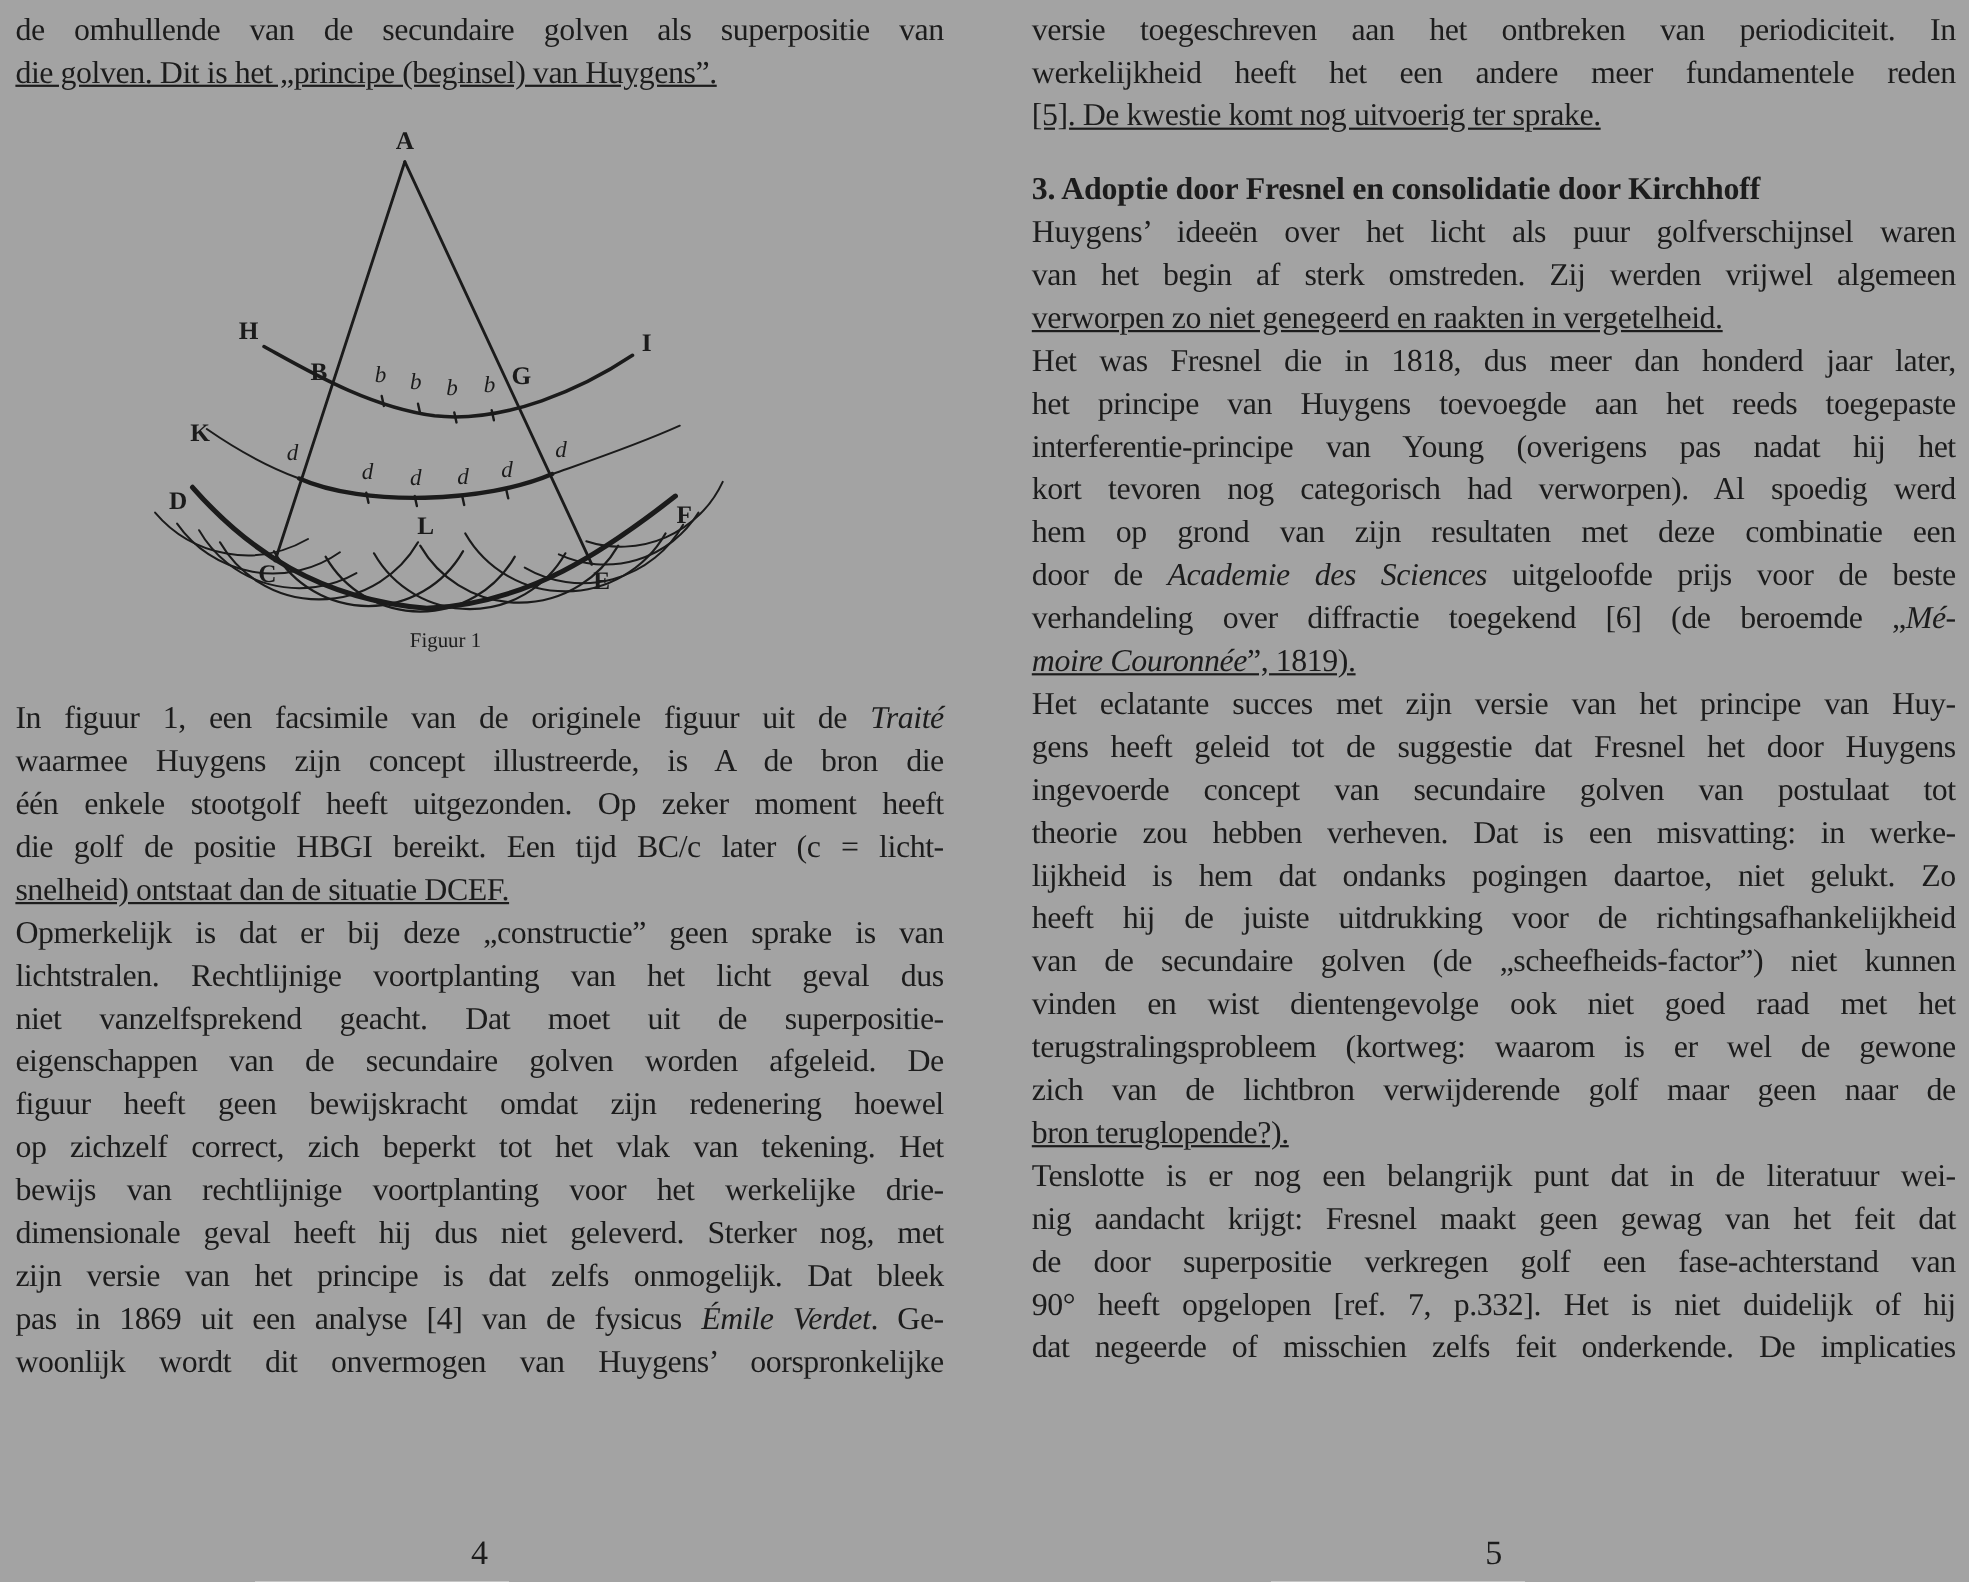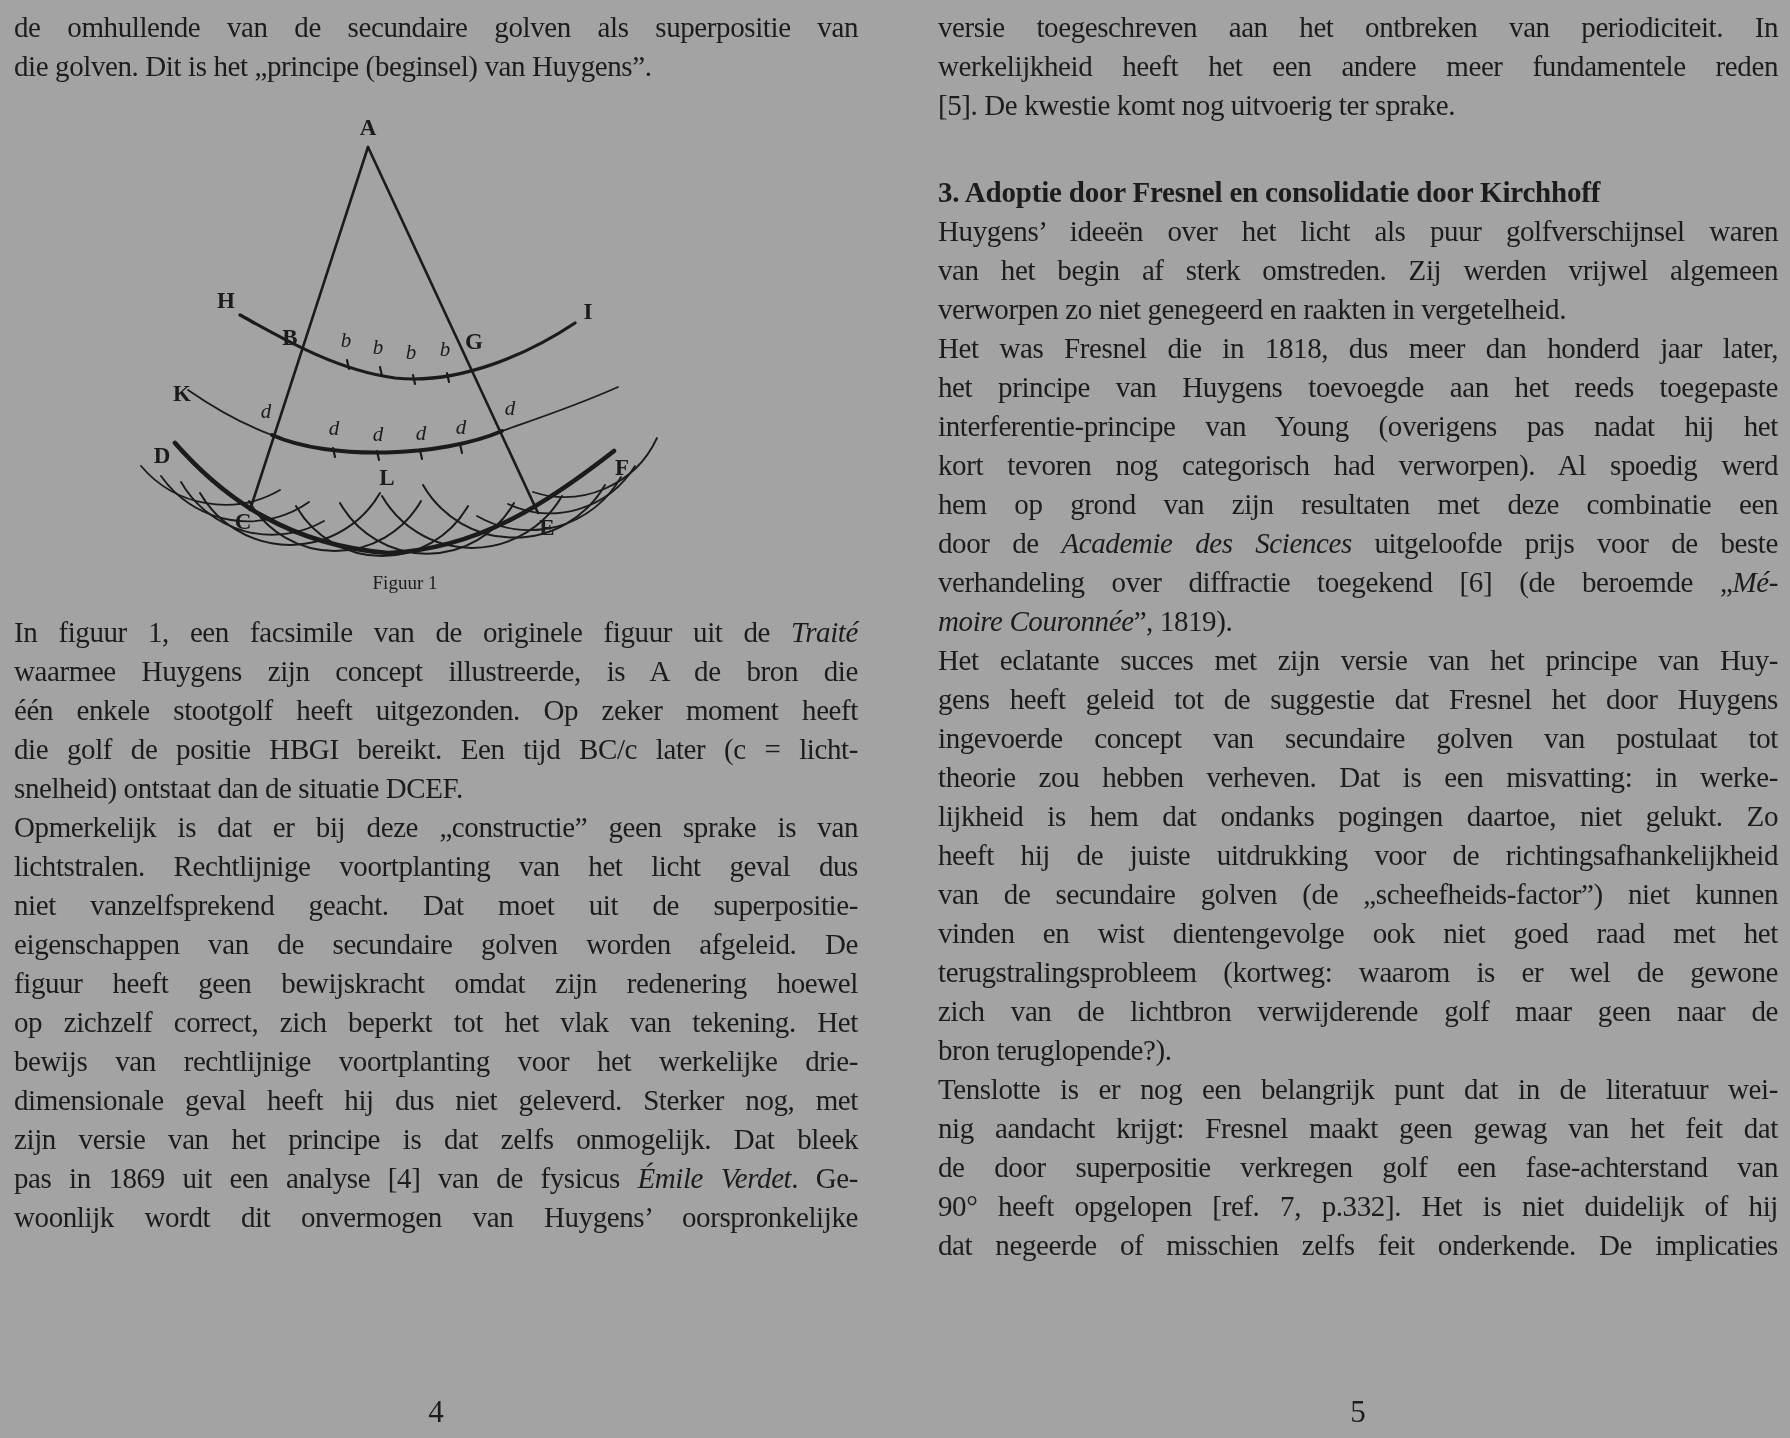--- a/index.html
+++ b/index.html
@@ -7,28 +7,28 @@
     position:relative; width:1790px; height:1438px;
     background:#a3a3a3; overflow:hidden;
     font-family:"Liberation Serif","DejaVu Serif",serif;
     color:#1c1c1c;
   }
   .col { position:absolute; top:0; padding-top:8px; }
   #col-left  { left:14px;  width:844px; }
   #col-right { left:938px; width:840px; }
   .para { font-size:29px; letter-spacing:-0.4px; }
   .tline { height:39px; line-height:39px; text-align:justify; text-align-last:justify; }
-  .tline.tlast { text-align-last:left; }
+  .tline.tlast { text-align-last:left;text-decoration:underline; }
   .figure-block { margin-top:9px; margin-left:116px; width:550px; text-align:center; }
   .figure-block svg { display:block; }
   .caption { font-size:19px; line-height:36px; letter-spacing:0; }
-  .para-afterfig { margin-top:12px; }
+  .para-afterfig { margin-top:33px; }
   .heading {
     font-size:29px; font-weight:bold; line-height:39px;
-    margin-top:48px; white-space:nowrap; letter-spacing:-0.2px;
+    margin-top:28px; white-space:nowrap; letter-spacing:-0.2px;
   }
   .pagenum { position:absolute; top:1392px; text-align:center; font-size:31px; line-height:40px; }
   #pagenum-left  { left:14px;  width:844px; }
   #pagenum-right { left:938px; width:840px; }
   
   .fl { fill:none; stroke:#1b1b1b; stroke-linecap:round; }
   .cap-label { font:bold 23px "Liberation Serif","DejaVu Serif",serif; fill:#1b1b1b; }
   .ital { font:italic 21px "Liberation Serif","DejaVu Serif",serif; fill:#1b1b1b; }
 </style>
 </head>

